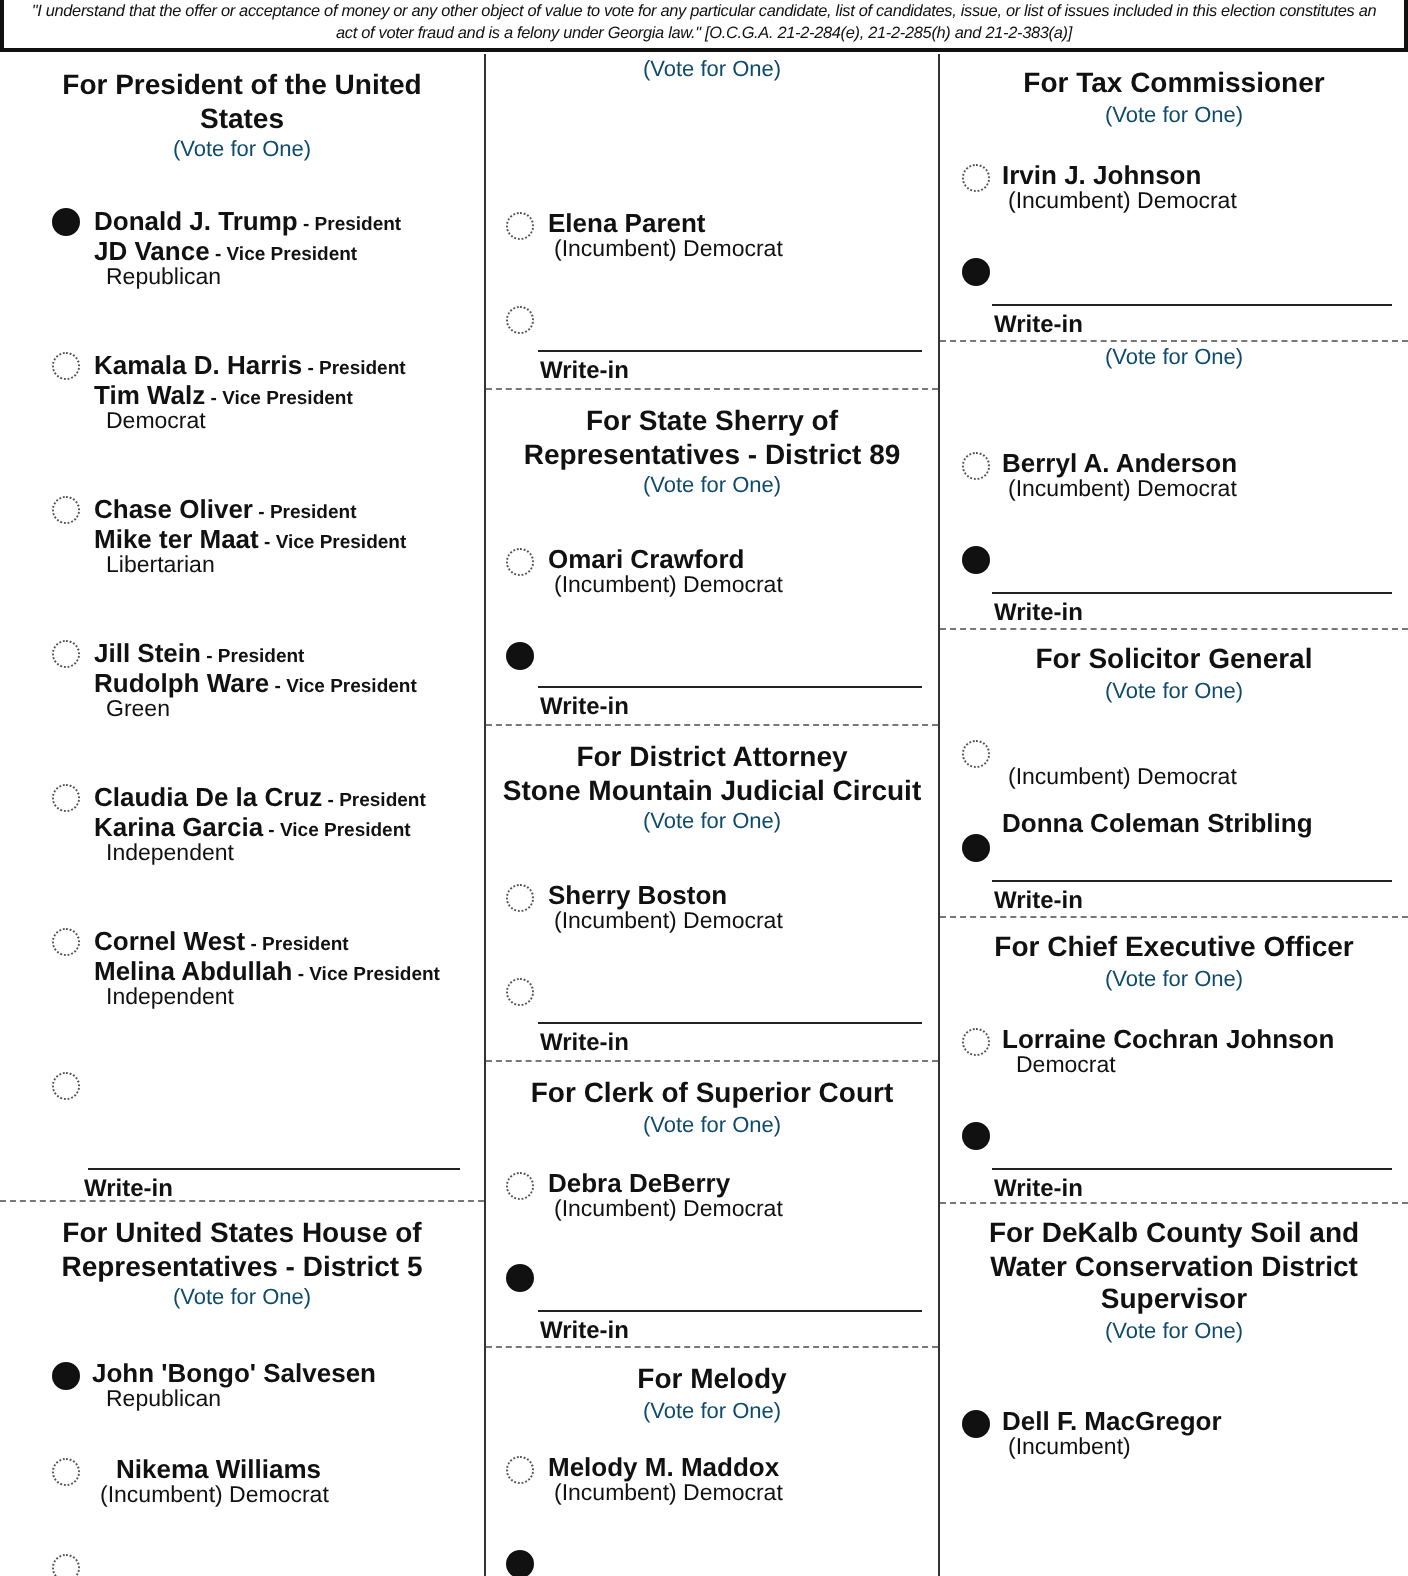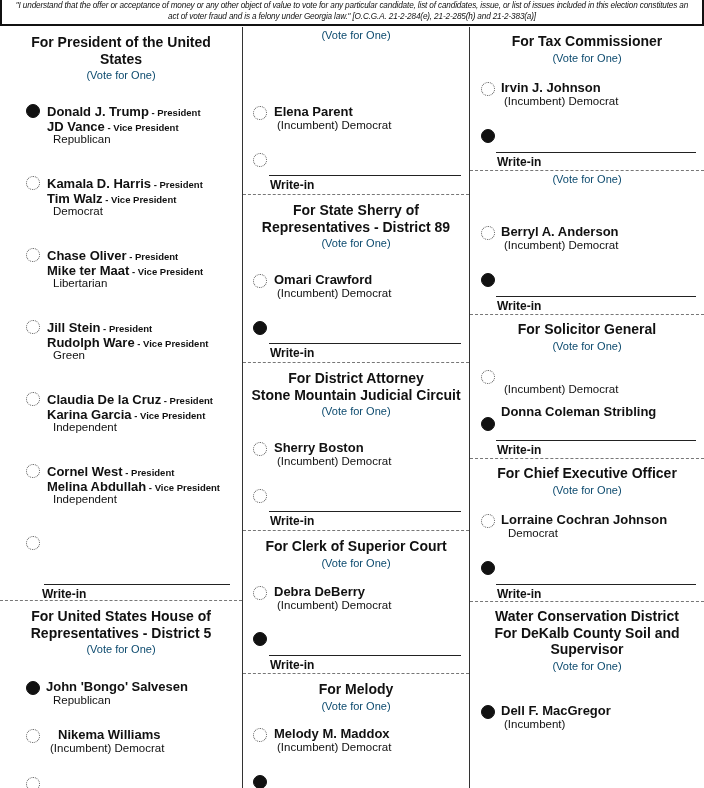--- a/index.html
+++ b/index.html
@@ -275,22 +275,22 @@
     </div>
     <div class="cand" style="top:100px; height:43px;">
       <span class="bubble filled" style="left:11px; top:2px;"></span>
       <div class="writein-line" style="left:26px; right:8px; top:25px;"></div>
       <div class="writein-label" style="left:27px; top:28px;">Write-in</div>
     </div>
   </div>
 
   <div class="race nob" style="top:575px; bottom:0;">
     <div class="race-title" style="padding-top:6px;">
+      <div>For DeKalb County Soil and</div>
       <div>Water Conservation District</div>
-      <div>For DeKalb County Soil and</div>
       <div>Supervisor</div>
     </div>
     <div class="race-sub">(Vote for One)</div>
     <div class="cand" style="top:101px;">
       <span class="bubble filled" style="left:11px; top:2px;"></span>
       <div class="line cname" style="left:31px; top:0;">Dell F. MacGregor</div>
       <div class="line cparty" style="left:34px; top:15px;">(Incumbent)</div>
     </div>
   </div>
 </div>

